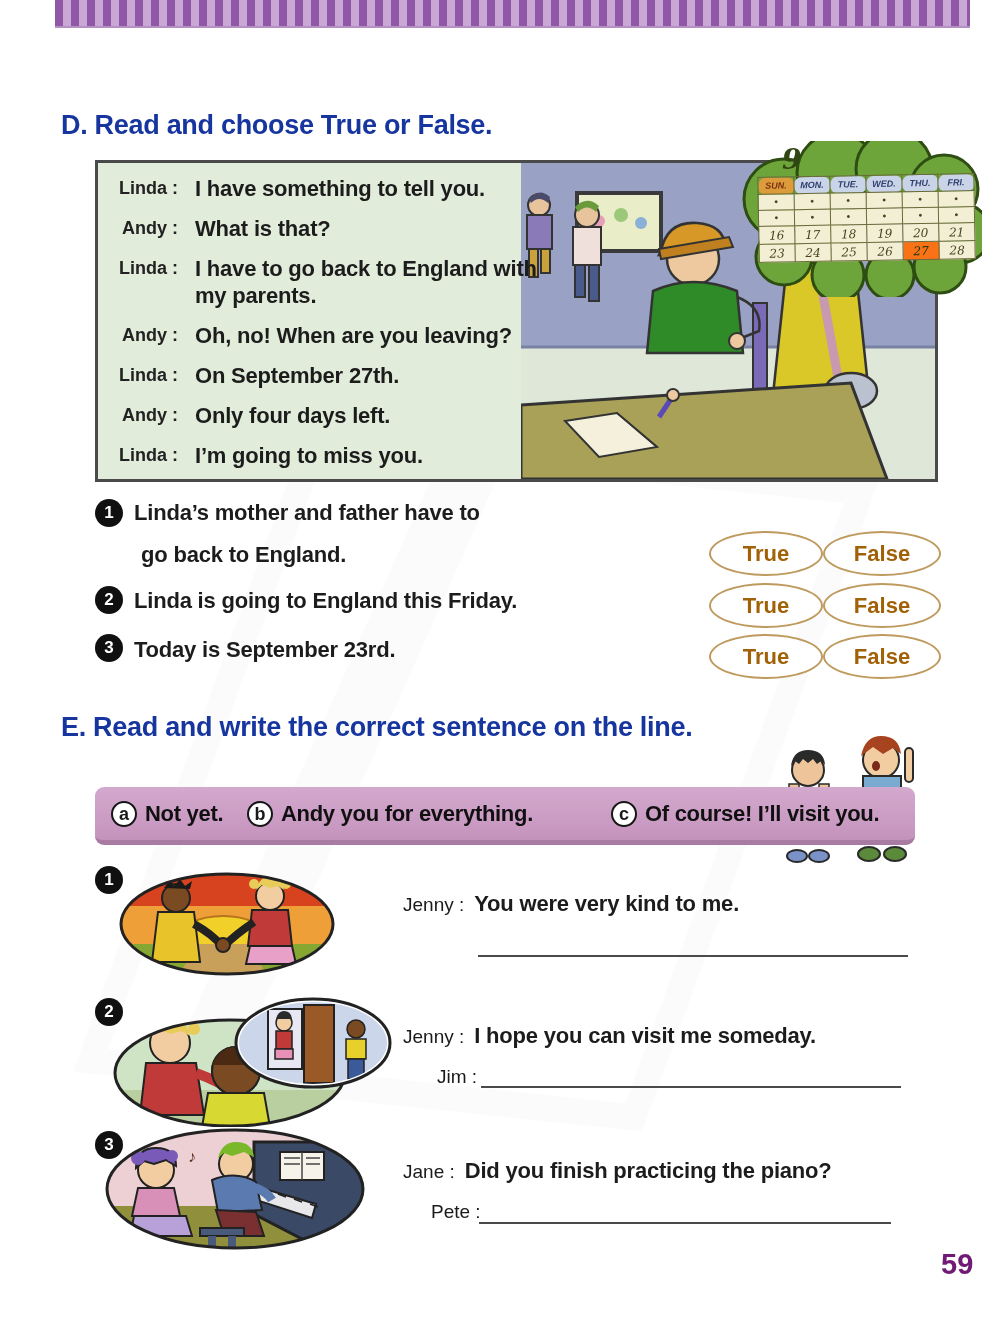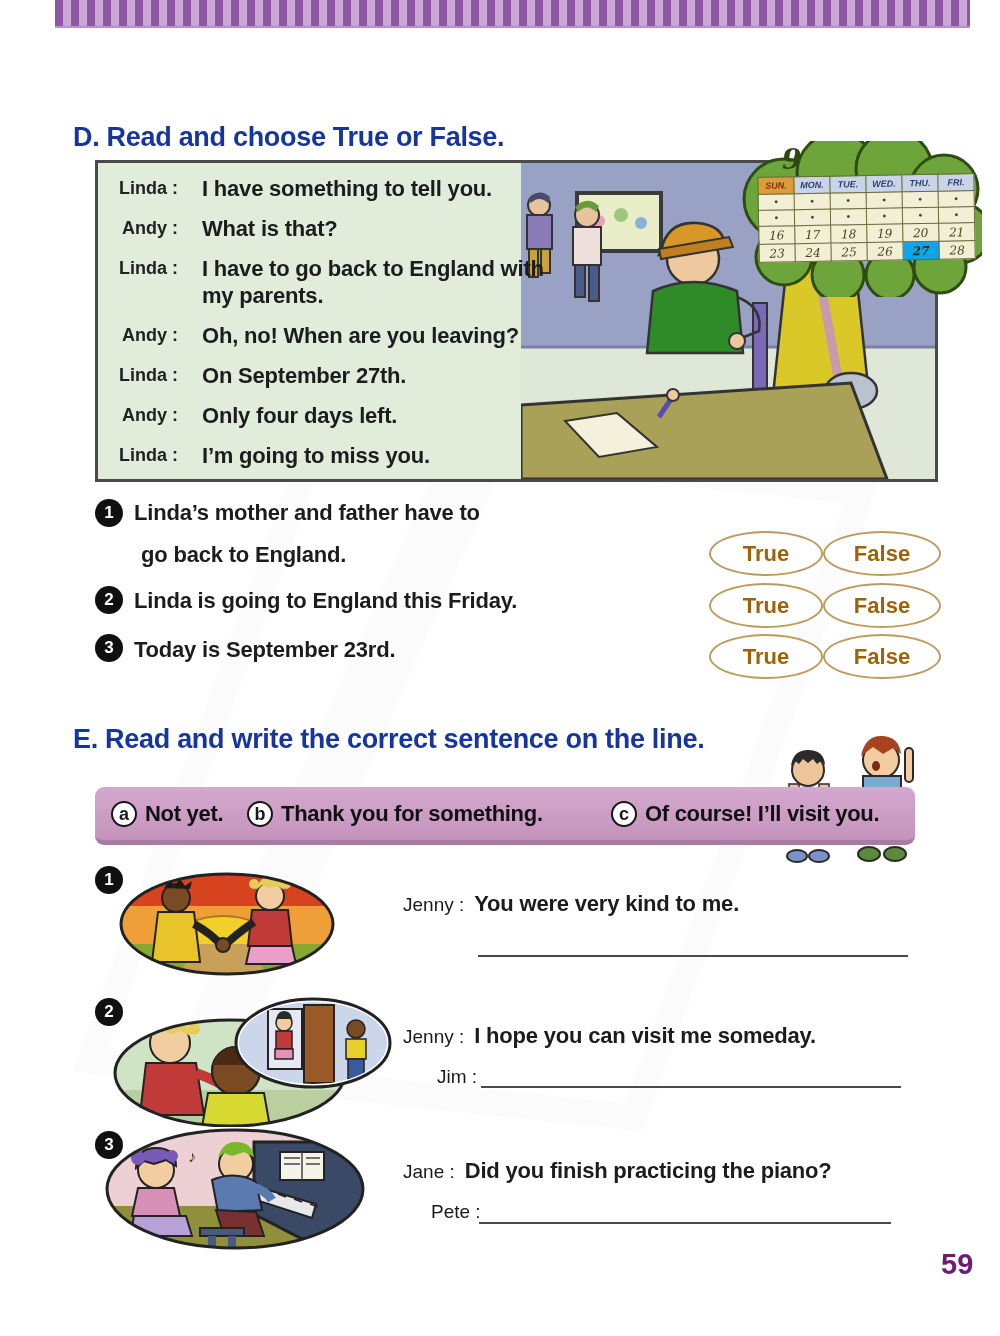--- a/index.html
+++ b/index.html
@@ -4,41 +4,41 @@
 <style>
   html,body{margin:0;padding:0;}
   body{width:1000px;height:1336px;background:#ffffff;position:relative;overflow:hidden;
        font-family:"Liberation Sans", sans-serif;color:#1a1a1a;}
   .abs{position:absolute;}
   
   .stripe{left:55px;top:0;width:915px;height:26px;
     background:repeating-linear-gradient(90deg,#8f57a5 0 8px,#c9a8d6 8px 16px);
     border-bottom:2px solid #b493c4;}
   
-  .sec-title{left:57px;margin:16px;font-size:27px;font-weight:bold;color:#16359f;letter-spacing:-0.3px;}
+  .sec-title{left:57px;margin:4px;font-size:27px;font-weight:bold;color:#16359f;letter-spacing:-0.3px;}
   
   .dbox{left:95px;top:160px;width:843px;height:322px;background:#e2ecdb;border:3px solid #4a4a4a;box-sizing:border-box;}
   .dscene{position:absolute;right:0;top:0;width:414px;height:316px;}
   .dlg{position:absolute;left:8px;top:12px;width:445px;}
-  .drow{display:grid;grid-template-columns:72px 1fr;column-gap:24px;margin-bottom:13px;line-height:27px;}
+  .drow{display:grid;grid-template-columns:72px 1fr;column-gap:17px;margin-bottom:13px;line-height:27px;}
   .dname{font-size:18px;font-weight:bold;text-align:right;color:#222;}
   .dtext{font-size:22px;font-weight:bold;color:#1c1c1c;letter-spacing:-0.2px;}
   
   .cloud-wrap{left:742px;top:141px;width:240px;height:156px;z-index:6;}
   .cloud-wrap svg{position:absolute;left:0;top:0;}
   .cal-month{position:absolute;left:40px;top:2px;font-family:"DejaVu Serif",serif;font-style:italic;
     font-size:28px;color:#2f4512;font-weight:bold;}
   table.cal{position:absolute;left:16px;top:34px;border-collapse:collapse;transform:rotate(-1deg);}
   table.cal th,table.cal td{border:1.5px solid #6a6a3a;font-size:9px;text-align:center;
     background:#f2efd4;color:#4a4420;width:33px;}
-  table.cal th{height:14px;background:#c9d4e8;color:#31406e;font-weight:bold;font-style:italic;}
+  table.cal th{height:14px;background:#c9d4e8;color:#31406e;font-weight:bold;font-style:italic;border-radius:7px;}
   table.cal th.sun{background:#dc9c3c;color:#7a3010;}
   table.cal td{height:15px;font-family:"DejaVu Serif",serif;font-style:italic;font-size:12px;}
   table.cal td.dot{font-size:10px;height:13px;}
-  table.cal td.hl{background:#0ea5e9;color:#10320c;font-weight:bold;}
+  table.cal td.hl{background:#f97316;color:#10320c;font-weight:normal;}
   
   .badge{width:28px;height:28px;border-radius:50%;background:#101010;color:#fff;
     display:flex;align-items:center;justify-content:center;font-size:17px;font-weight:bold;}
   
   .stmt{font-size:22px;font-weight:bold;color:#1c1c1c;letter-spacing:-0.2px;white-space:nowrap;}
   
   .tf{border:2.5px solid #bf9a5e;border-radius:50%;background:#fff;display:flex;
     align-items:center;justify-content:center;font-size:22px;font-weight:bold;color:#a16207;cursor:pointer;}
   
   .banner{left:95px;top:787px;width:820px;height:58px;border-radius:9px;z-index:3;
@@ -247,21 +247,21 @@
   <ellipse cx="132" cy="128" rx="11" ry="7" fill="#5a8a3a" stroke="#2a2a2a" stroke-width="2"></ellipse>
 </svg>
 
 <div class="abs banner">
   <div class="opt" style="left:16px;">
     <span class="opt-letter">a</span>
     <span class="opt-text">Not yet.</span>
   </div>
   <div class="opt" style="left:152px;">
     <span class="opt-letter">b</span>
-    <span class="opt-text">Thank you for something.</span>
+    <span class="opt-text">Andy you for everything.</span>
   </div>
   <div class="opt" style="left:516px;">
     <span class="opt-letter">c</span>
     <span class="opt-text">Of course! I’ll visit you.</span>
   </div>
 </div>
 
 <div class="abs badge" style="left:95px;top:866px;">1</div>
 <svg class="abs" style="left:118px;top:872px;" width="218" height="104" viewBox="0 0 218 104">
   <defs>

